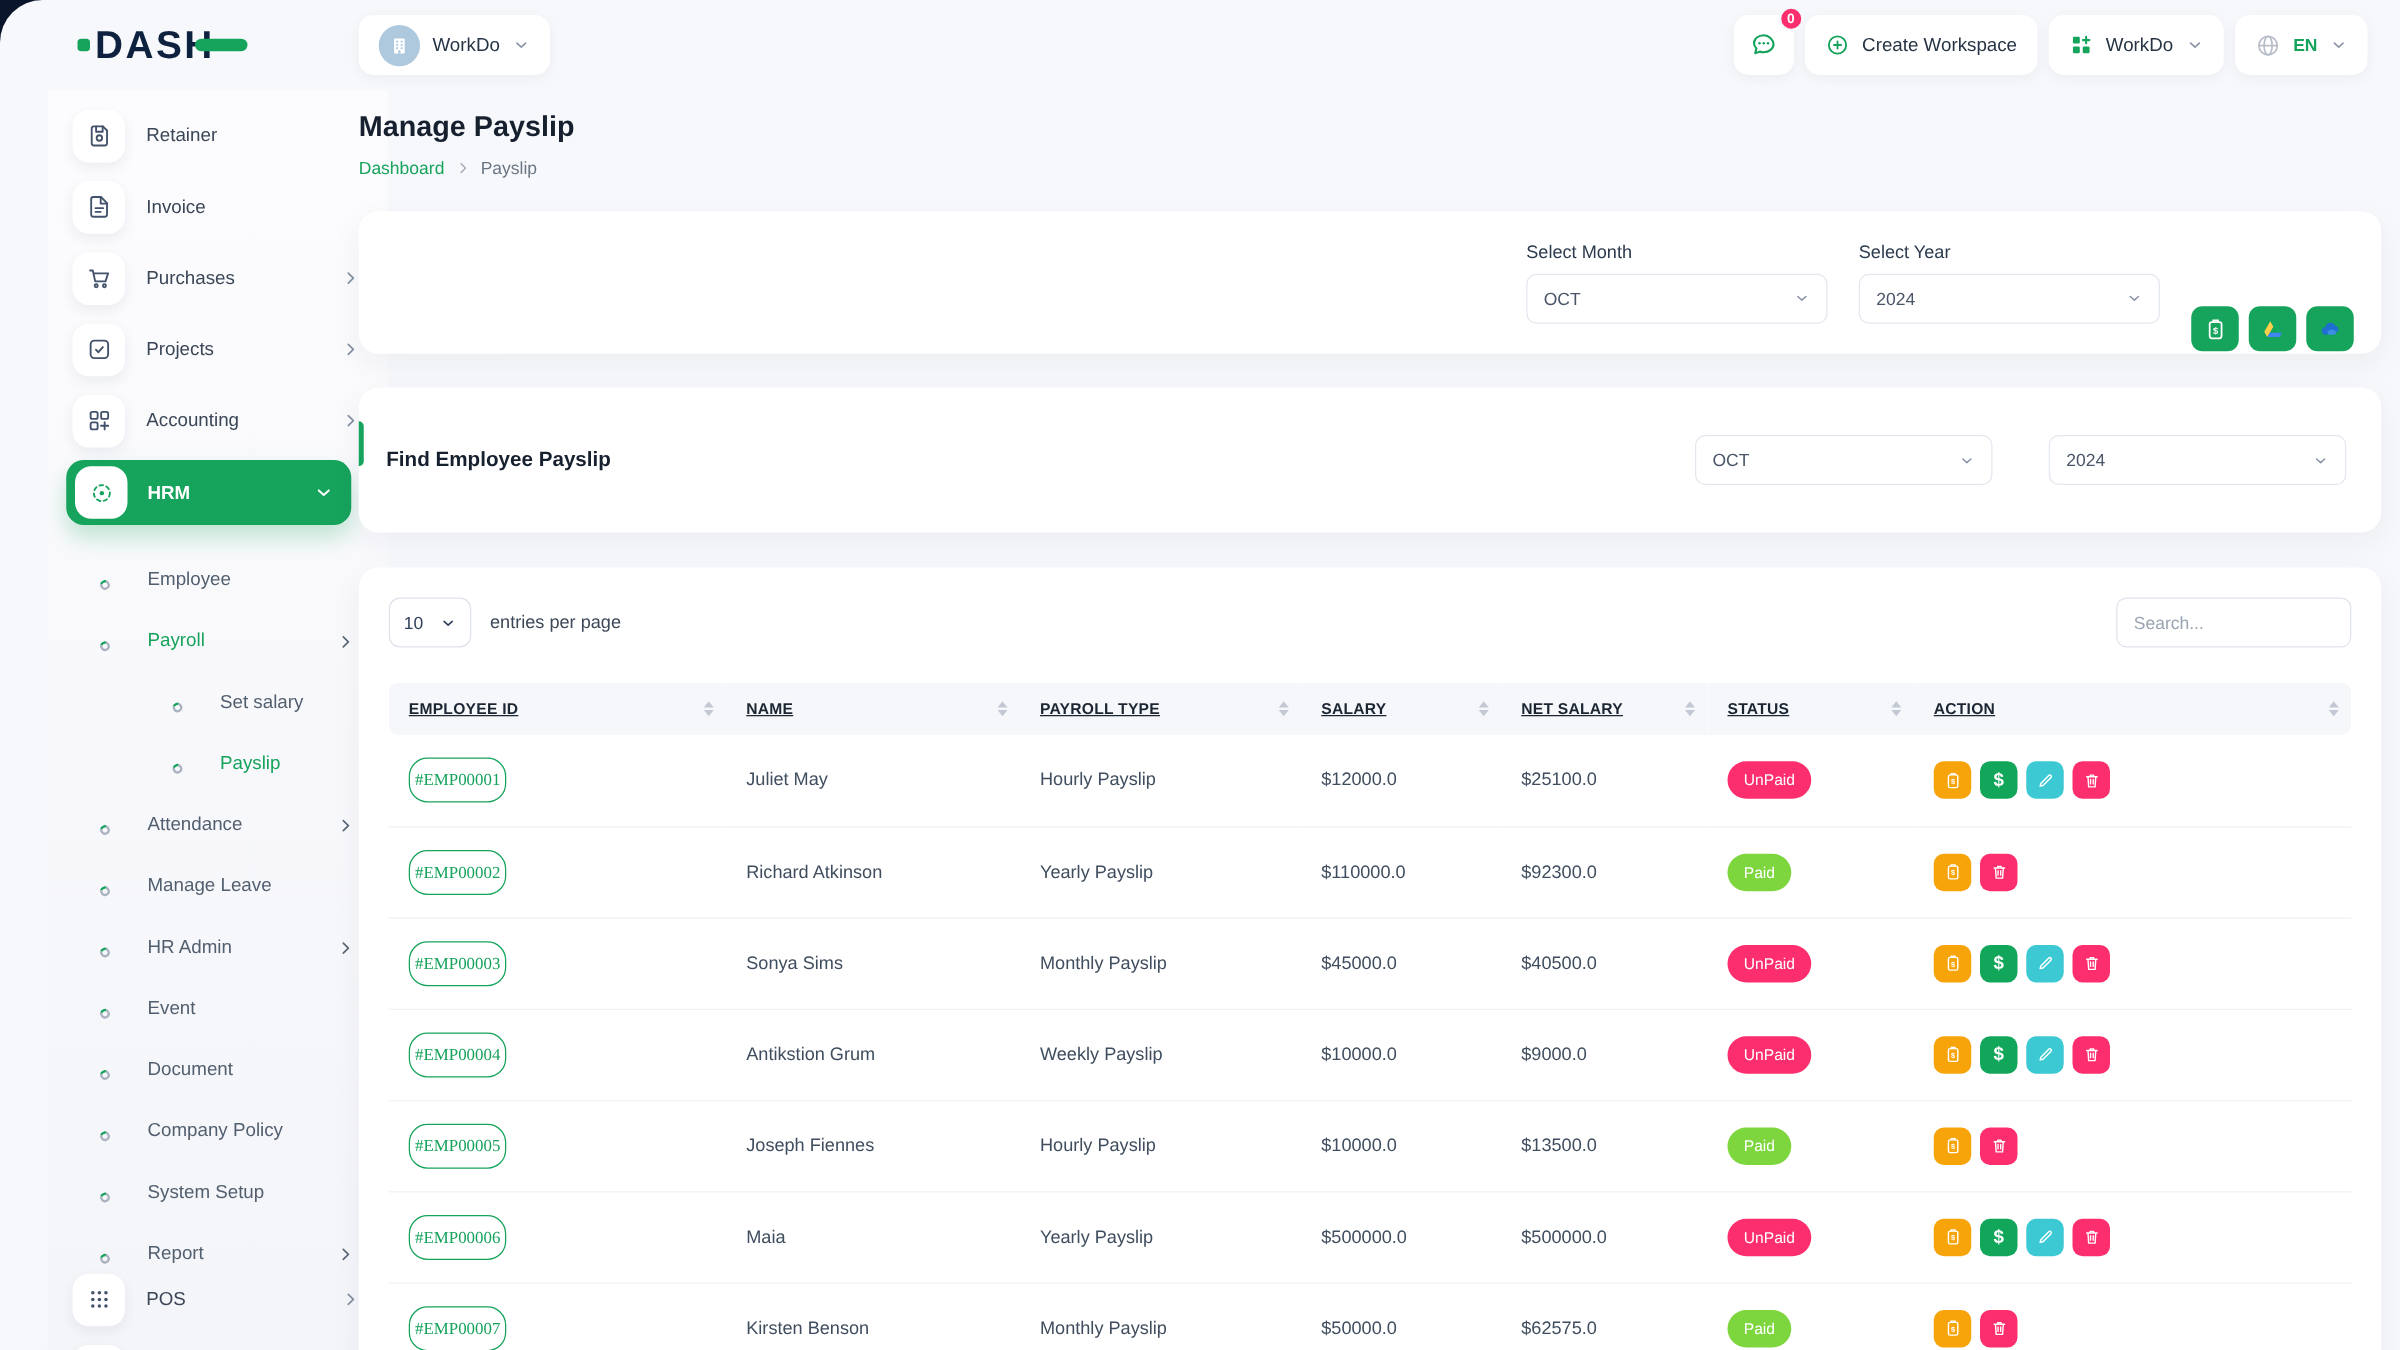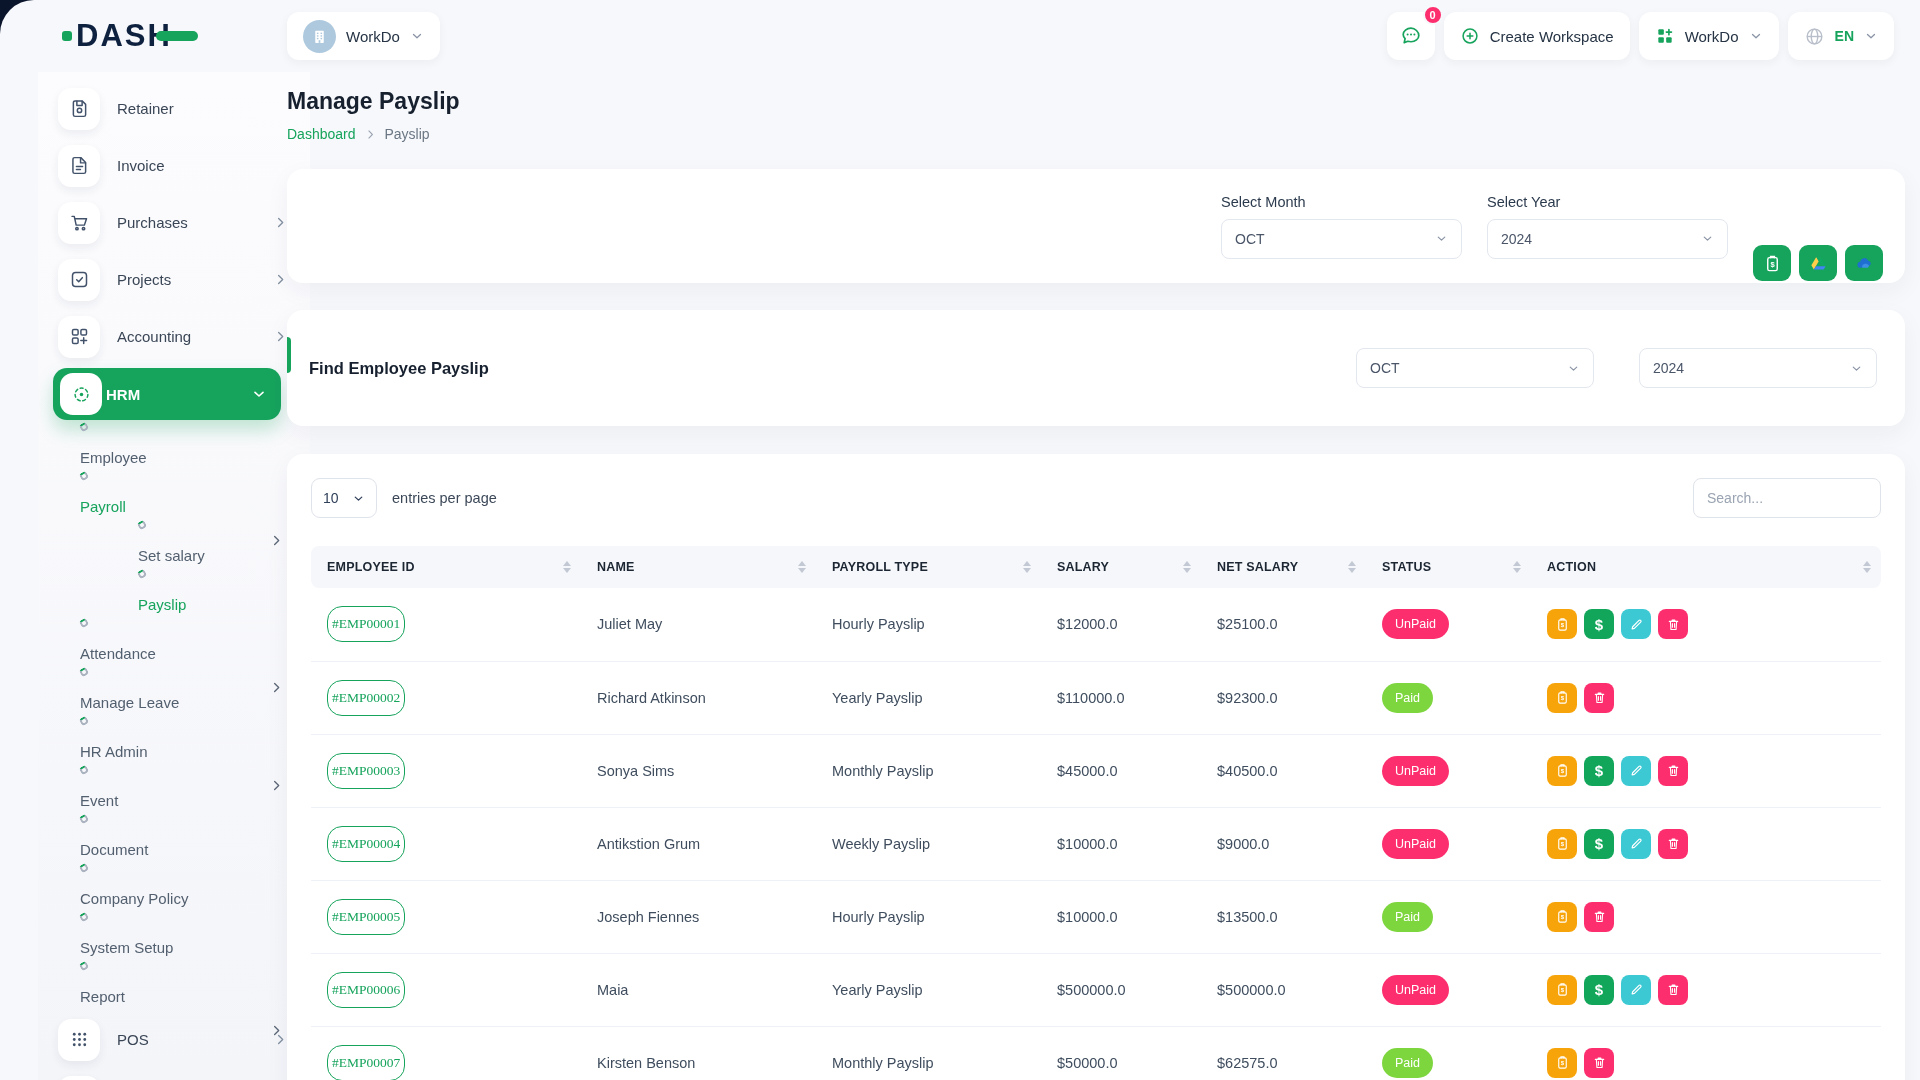--- a/index.html
+++ b/index.html
@@ -71,28 +71,28 @@
     width:42px; height:42px; border-radius:13px; background:#fff;
     box-shadow:0 4px 10px rgba(25,39,77,.07);
     display:flex; align-items:center; justify-content:center; color:#42526b;
     flex:0 0 auto;
   }
   .icon-box svg { width:21px; height:21px; }
   .side-item .chev { margin-left:auto; margin-right:22px; color:#76markers8290; color:#8290a0; display:flex; }
   .side-item.active {
     background:var(--primary-green,#16a35c);
     margin:3px 29px 3px 15px; border-radius:14px; height:52px;
-    padding-left:7px; gap:4px; color:#fff; font-weight:700;
+    padding-left:7px; gap:16px; color:#fff; font-weight:700;
     box-shadow:0 10px 18px rgba(22,163,92,.25);
   }
   .side-item.active .icon-box { color:var(--primary-green,#16a35c); box-shadow:none; }
   .side-item.active .chev { color:#fff; margin-right:14px; }
   .sub-item {
-    display:flex; align-items:flex-start; height:49px;
-    padding-left:42px; gap:18px; font-size:15px; color:#525f6f; cursor:pointer;flex-direction:column;
+    display:flex; align-items:flex-end; height:49px;
+    padding-left:42px; gap:30px; font-size:15px; color:#525f6f; cursor:pointer;
   }
   .sub-item.deep { padding-left:100px; }
   .sub-item.act { color:var(--primary-green,#16a35c); }
   .bullet {
     width:8px; height:8px; border-radius:50%;
     border:2px solid #aab3bf;
     border-top-color:var(--primary-green,#16a35c);
     transform:rotate(-30deg); flex:0 0 auto;
   }
   .sub-item .chev { margin-left:auto; margin-right:26px; color:#5b6676; display:flex; }
@@ -151,21 +151,21 @@
     margin-left:auto; width:188px; height:40px;
     border:1px solid #dfe3ea; border-radius:8px; padding:0 13px;
     font-size:14px; color:#3c4858; outline:none; background:#fff;
     font-family:"Liberation Sans", sans-serif;
   }
   .search-input::placeholder { color:#9aa4b2; }
   table { width:100%; border-collapse:collapse; margin-top:28px; }
   thead th {
     background:#f5f7fa; height:42px; text-align:left;
     font-size:12.5px; font-weight:700; color:#1c2633; letter-spacing:.2px;
-    padding:0 16px; position:relative; white-space:nowrap; cursor:pointer;
+    padding:0 16px; position:relative; white-space:nowrap; cursor:pointer;text-decoration:underline;
   }
   thead th:first-child { border-radius:8px 0 0 8px; }
   thead th:last-child { border-radius:0 8px 8px 0; }
   .sort { position:absolute; right:10px; top:50%; transform:translateY(-50%);
     display:flex; flex-direction:column; gap:2px; }
   .sort i { display:block; width:0; height:0; border-left:4px solid transparent; border-right:4px solid transparent; }
   .sort .up { border-bottom:5px solid #c3c9d4; }
   .sort .dn { border-top:5px solid #c3c9d4; }
   tbody td {
     height:73px; border-bottom:1px solid #eef1f5;

